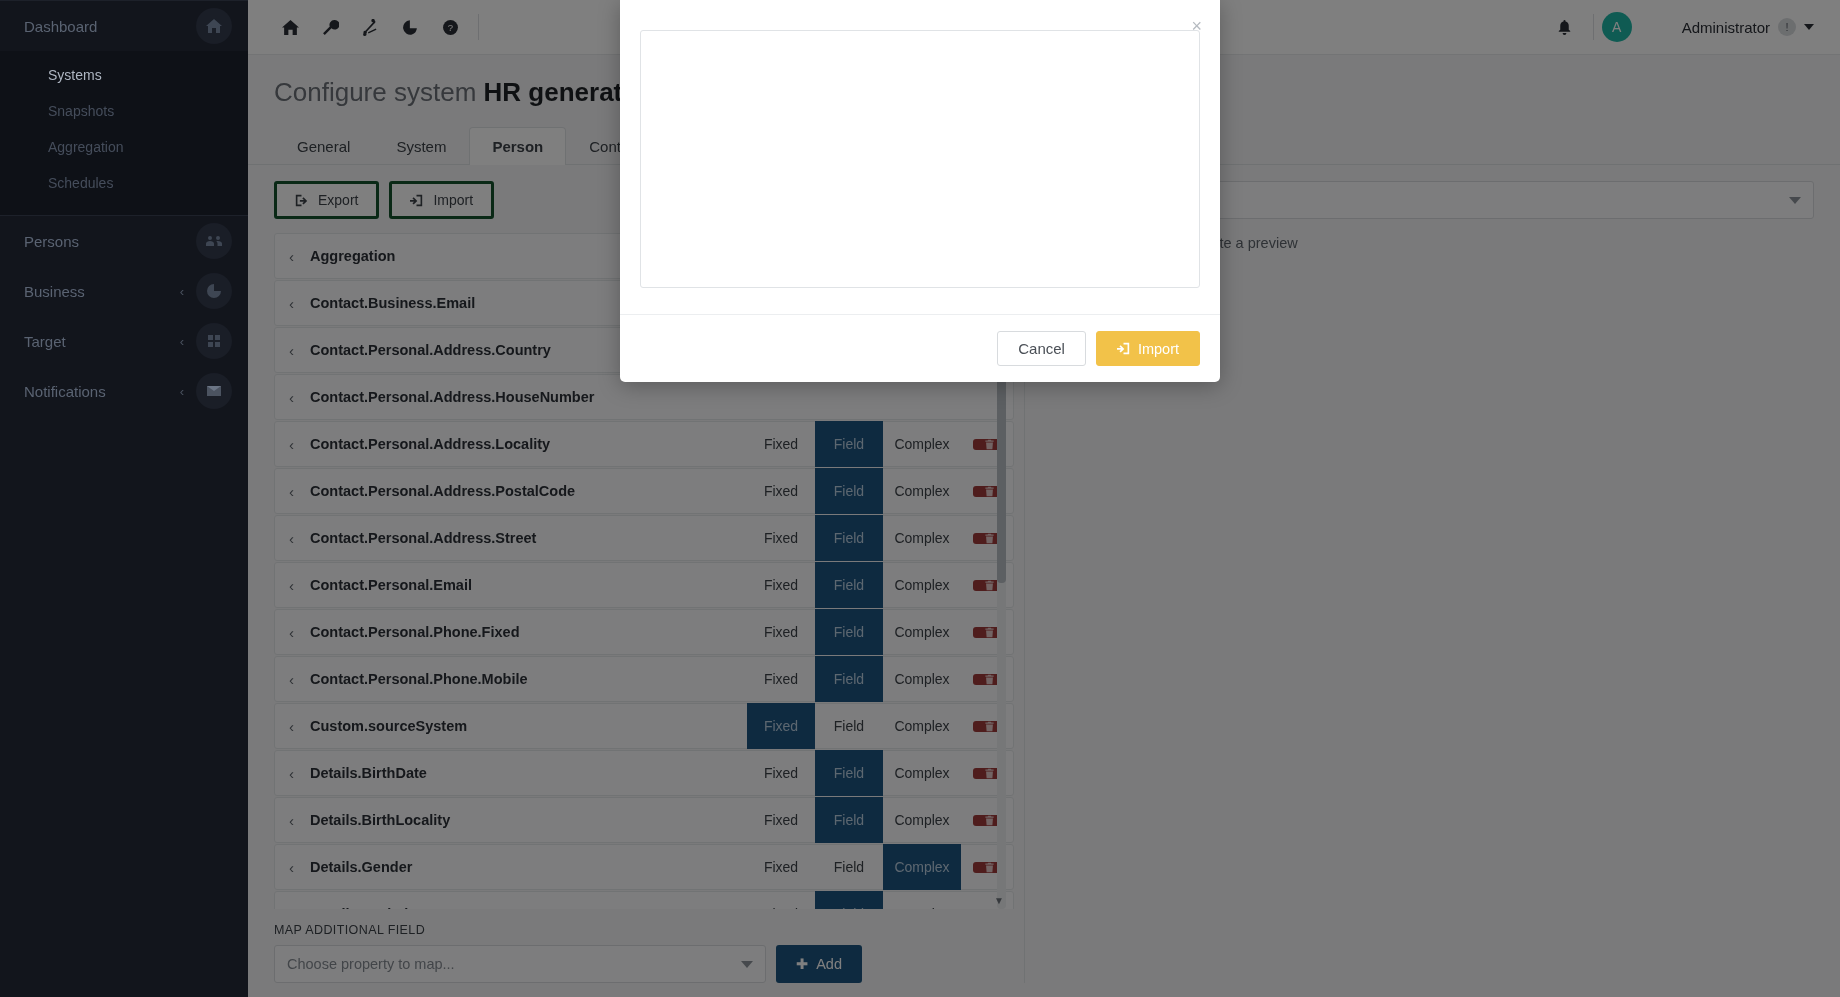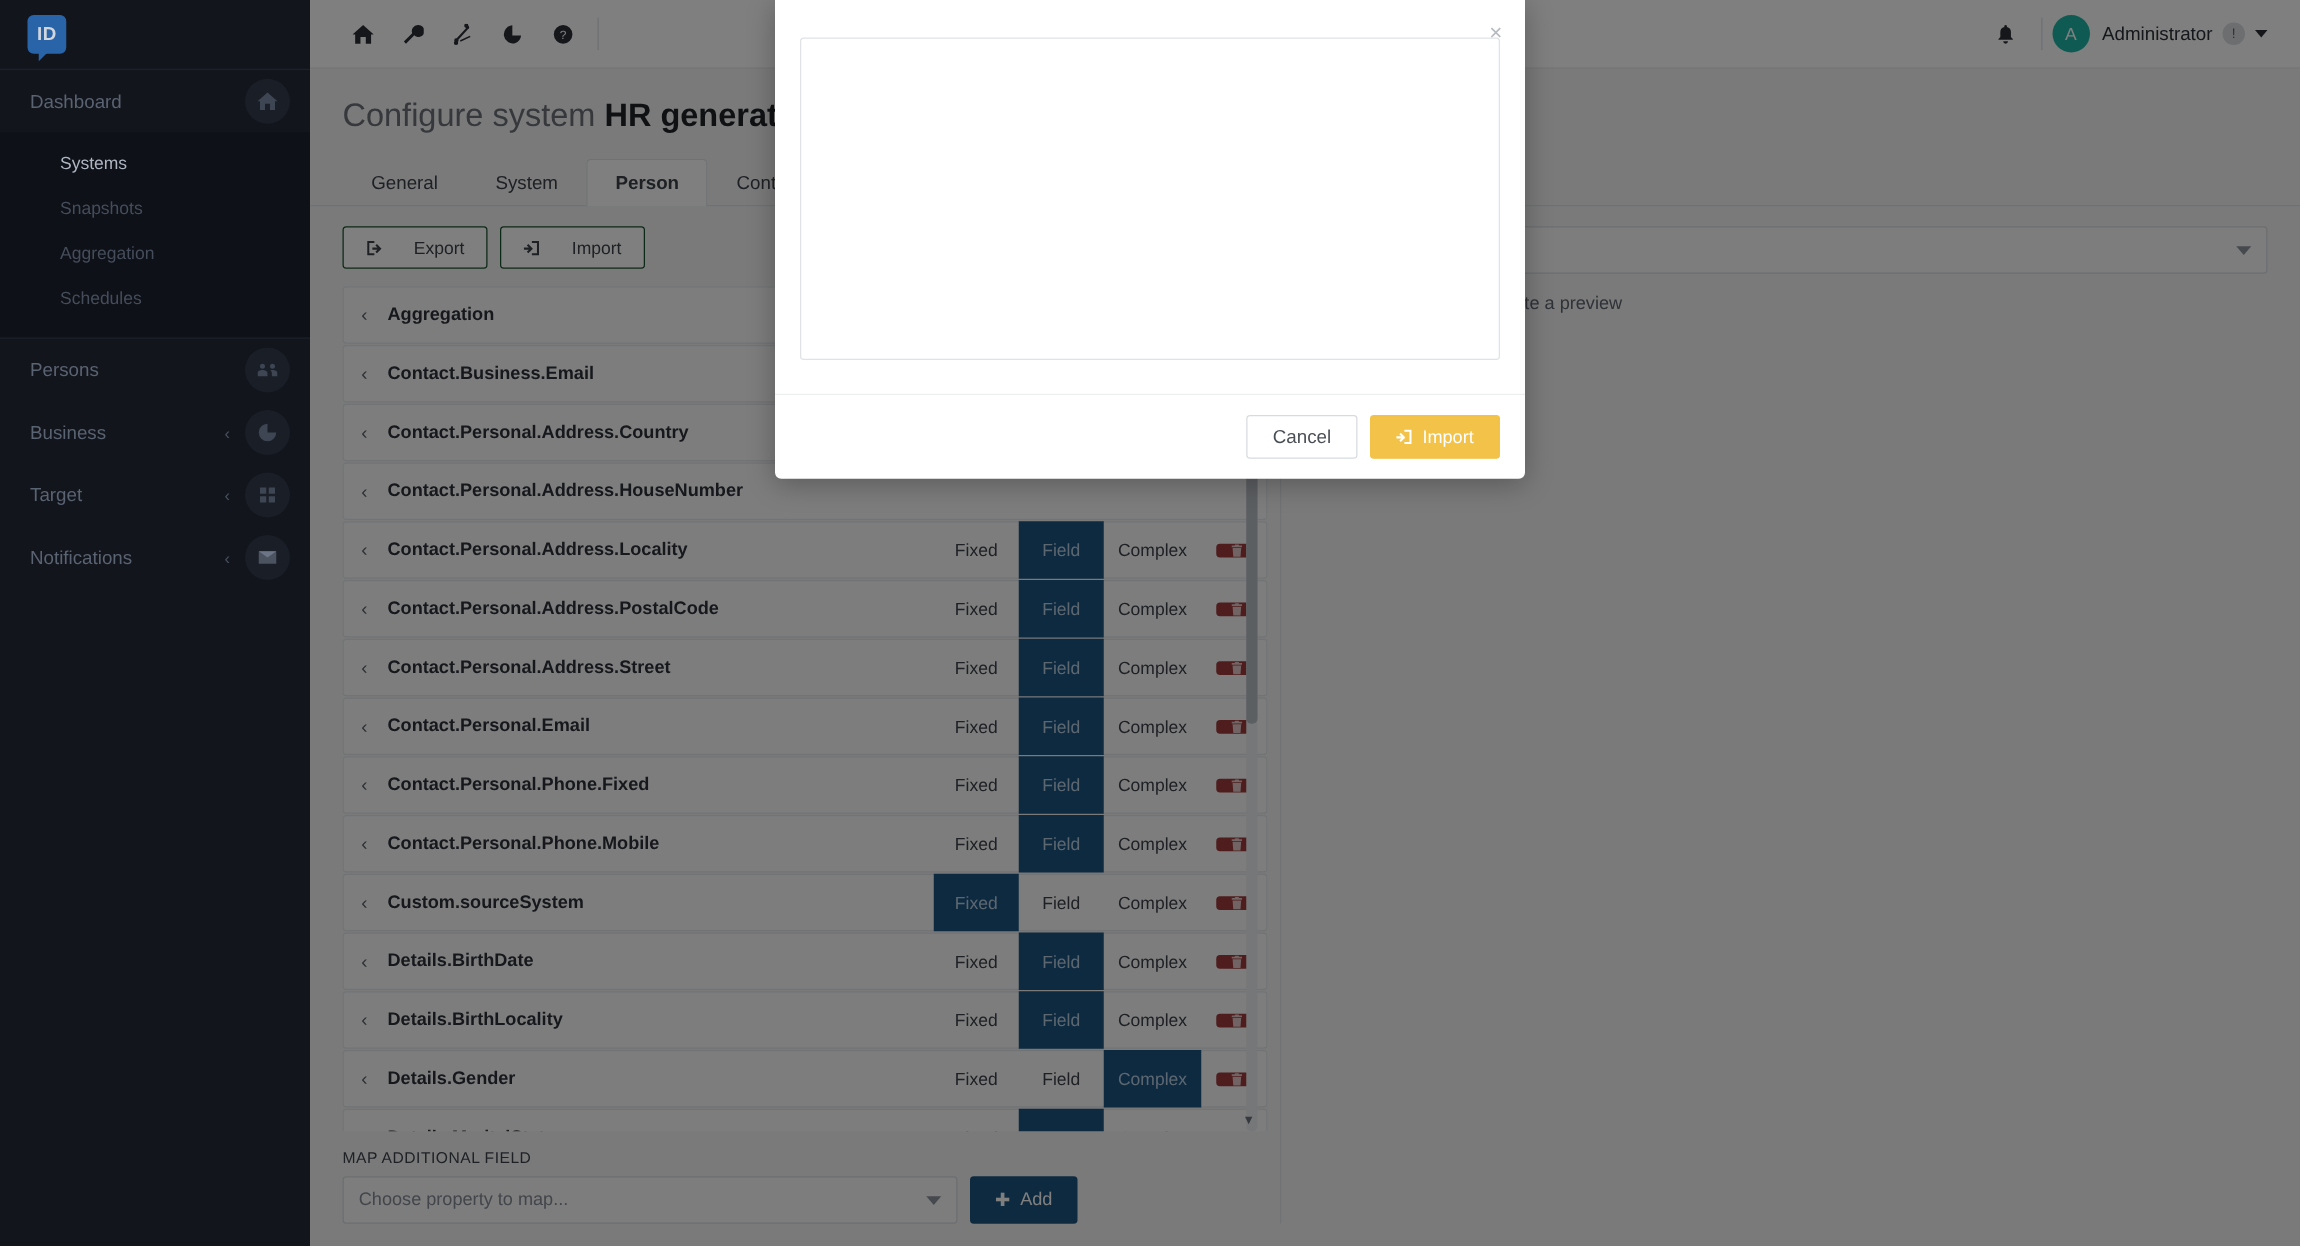--- a/index.html
+++ b/index.html
@@ -77,21 +77,21 @@
   .tb-ico svg { width: 17px; height: 17px; fill: #2b2f36; }
   .tb-divider { width:1px; height: 26px; background:#dcdfe2; margin: 0 8px; }
   .spacer { flex: 1; }
   .bell svg { width: 17px; height: 17px; fill: #2b2f36; }
   .avatar {
     width: 30px; height: 30px; border-radius: 50%;
     background: #1fb7a6; color:#fff; font-size: 14px;
     display:flex; align-items:center; justify-content:center;
     margin-right: 10px;
   }
-  .user-name { font-size: 15px; color: #2b2f36; }
+  .user-name { font-size: 15px; color: #2b2f36; margin-left: 40px; }
   .user-badge {
     width: 18px; height: 18px; border-radius: 50%;
     background: #d9dcdf; color:#5b6068; font-size: 11px;
     display:inline-flex; align-items:center; justify-content:center;
     margin: 0 8px;
   }
   .caret-down { width:0;height:0;border-left:5px solid transparent;border-right:5px solid transparent;border-top:6px solid #2b2f36; }
   .user-chip { display:flex; align-items:center; padding-right: 12px; }
 
   
@@ -115,23 +115,23 @@
     border-radius: 4px 4px 0 0;
   }
   .tab.active { background:#ffffff; border-color:#dfe2e5; font-weight:bold; }
 
   .content-row { display:flex; padding: 0 26px; }
   .left-pane { width: 740px; padding-top: 16px; }
   .right-pane { flex: 1; padding-top: 16px; padding-left: 22px; border-left: 1px solid #e1e4e7; margin-left: 10px; }
 
   .io-btns { display:flex; gap: 10px; margin-bottom: 14px; }
   .io-btn {
-    background:#ffffff; border:1px solid #14532d; color:#3d4249;
+    background:#ffffff; border:3px solid #14532d; color:#3d4249;
     font-size:14px; padding: 8px 18px; border-radius: 3px;
-    display:inline-flex; align-items:center; gap:25px;
+    display:inline-flex; align-items:center; gap:10px;
   }
   .io-btn svg { width: 13px; height:13px; fill:#3d4249; }
 
   
   .map-table { position: relative; height: 676px; overflow: hidden; }
   .map-row {
     height: 46px; display:flex; align-items:center;
     background: #fbfbfc; border:1px solid #e3e6e9; border-radius:3px;
     margin-bottom: 1px; padding-left: 14px; padding-right: 0;
   }
@@ -220,23 +220,20 @@
     display:inline-flex; align-items:center; gap:8px;
   }
   .m-import svg { width:13px;height:13px; fill:#ffffff; }
 </style>
 </head>
 <body>
 
 <div id="root">
 
   <div class="sidebar">
-    <div class="logo-area">
-      <div class="logo-badge">ID</div>
-    </div>
     <div class="nav-sep"></div>
 
     <div class="nav-item">
       <span class="nav-label">Dashboard</span>
       <span class="nav-ico">
         <svg viewBox="0 0 16 16">
             <path d="M8 1L0 8h2v7h4V10h4v5h4V8h2z"></path>
           </svg>
       </span>
     </div>

